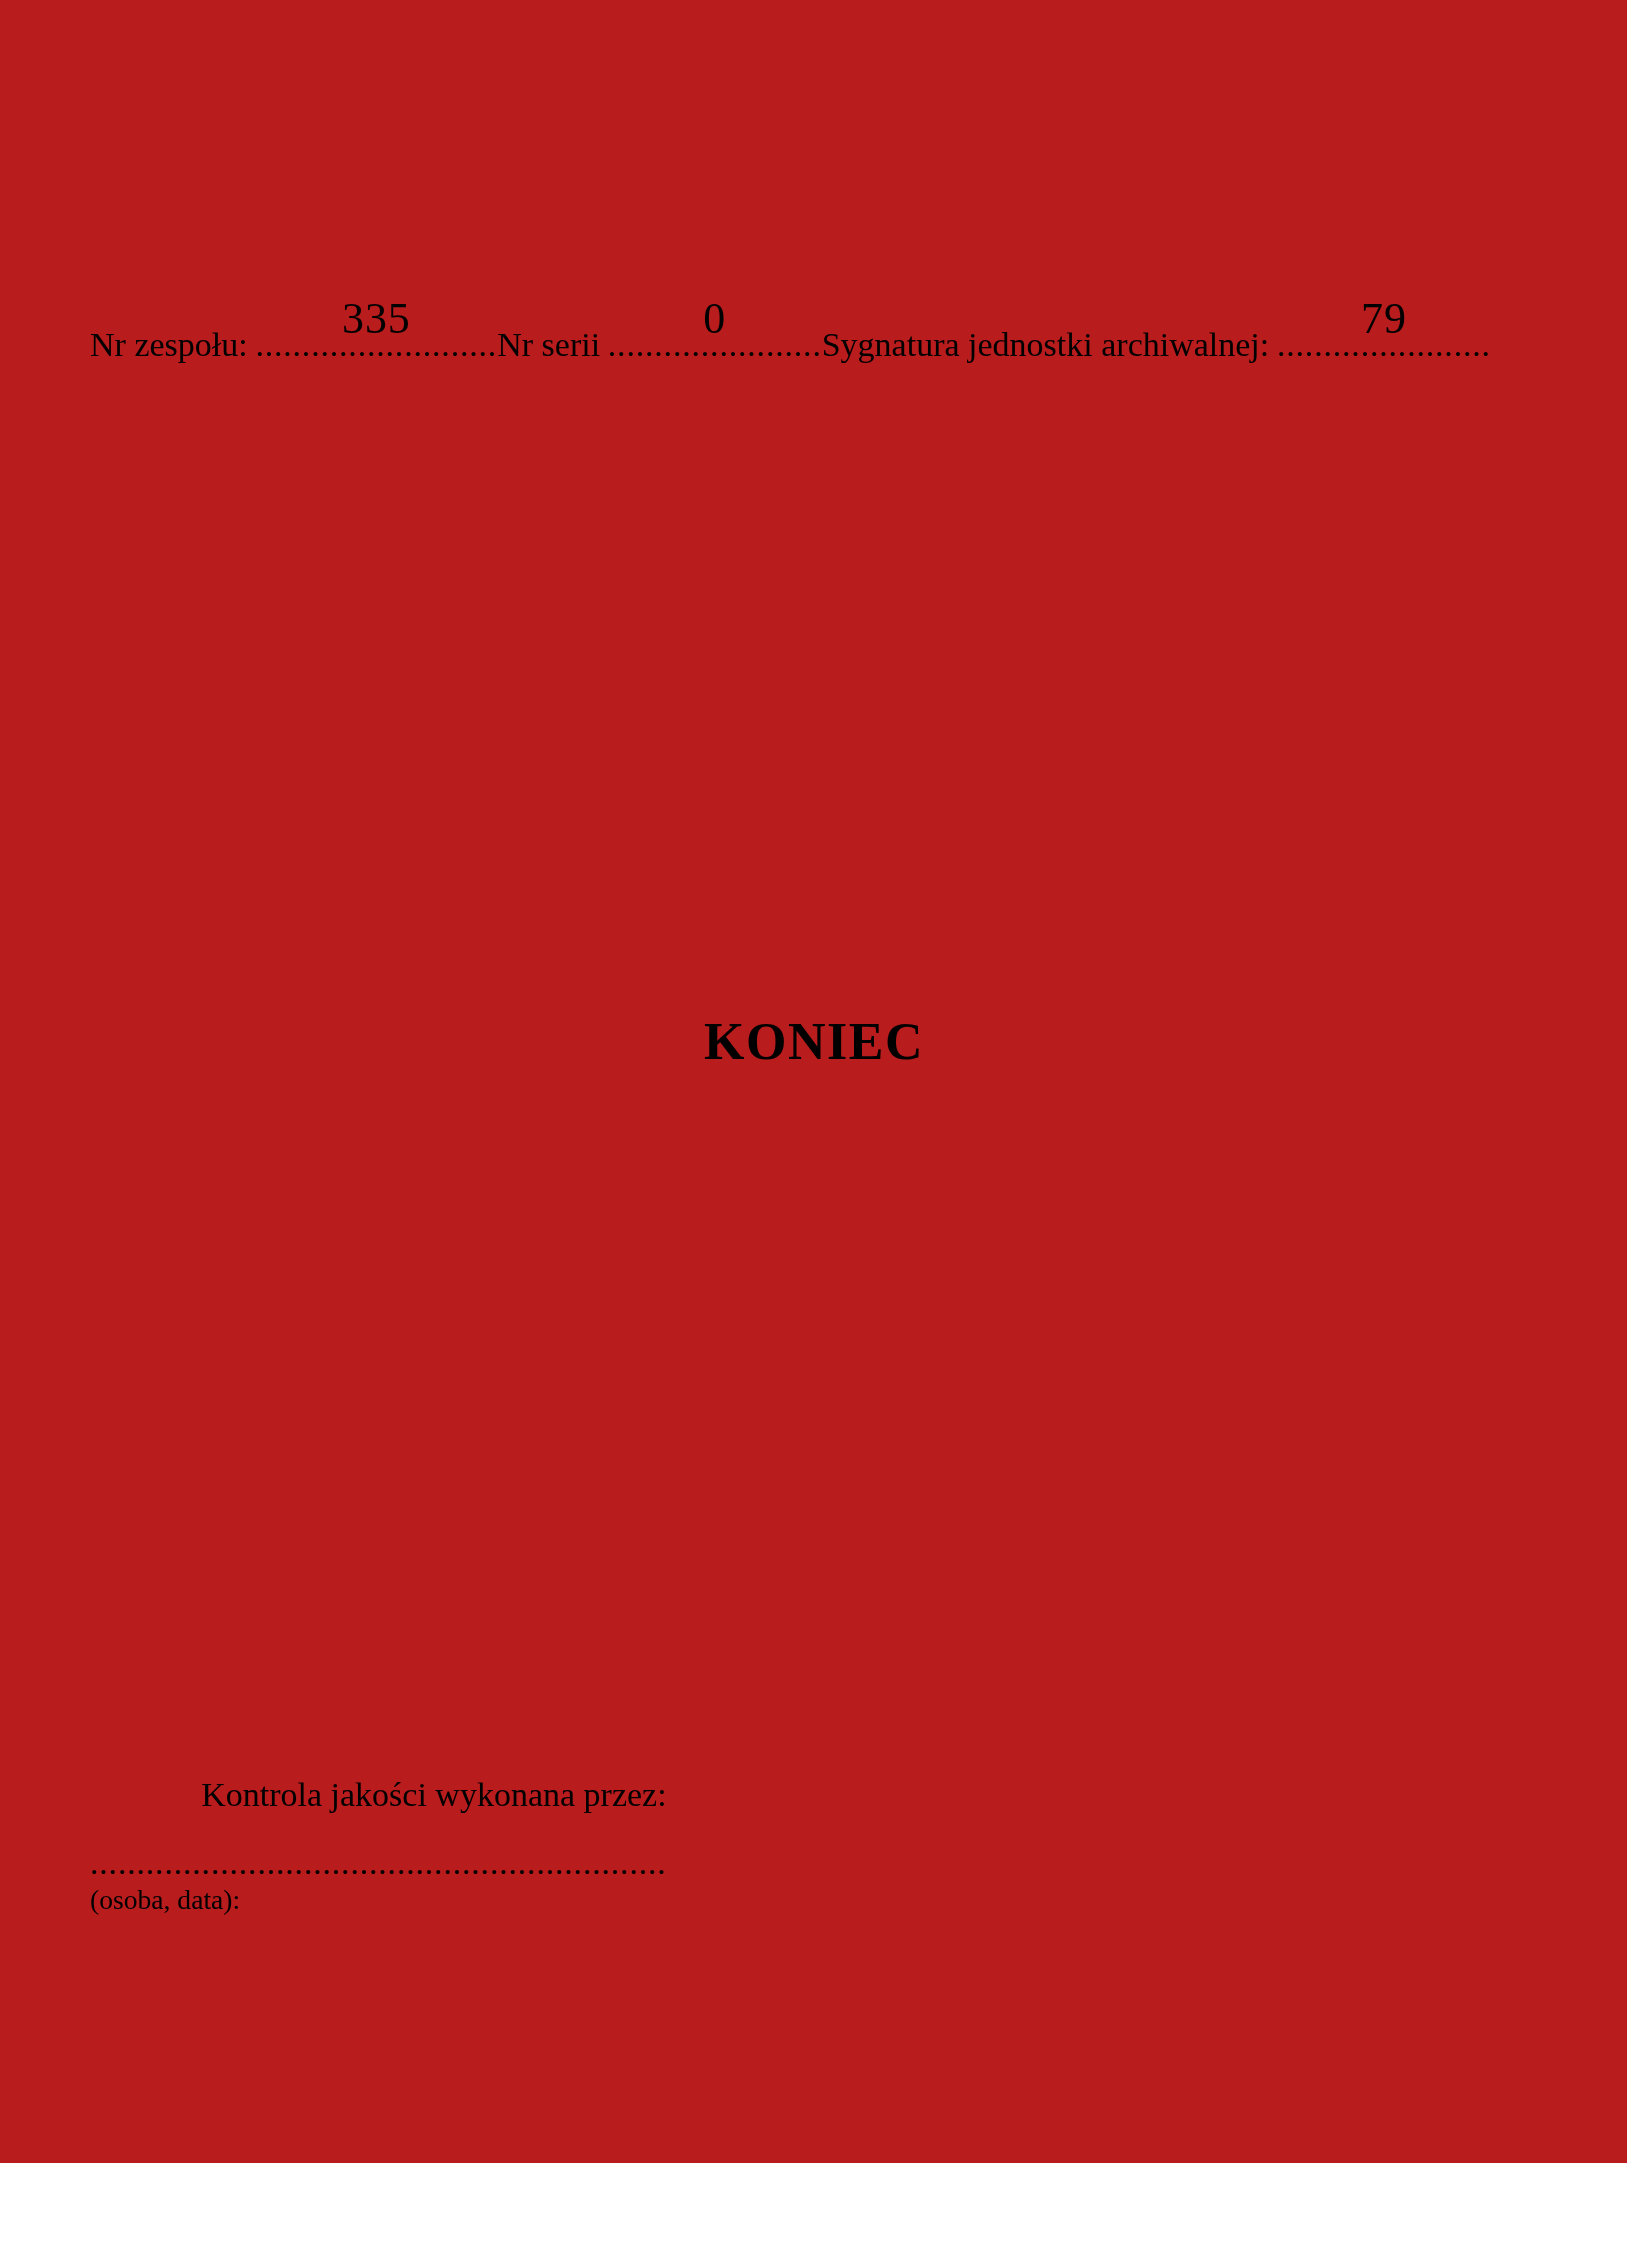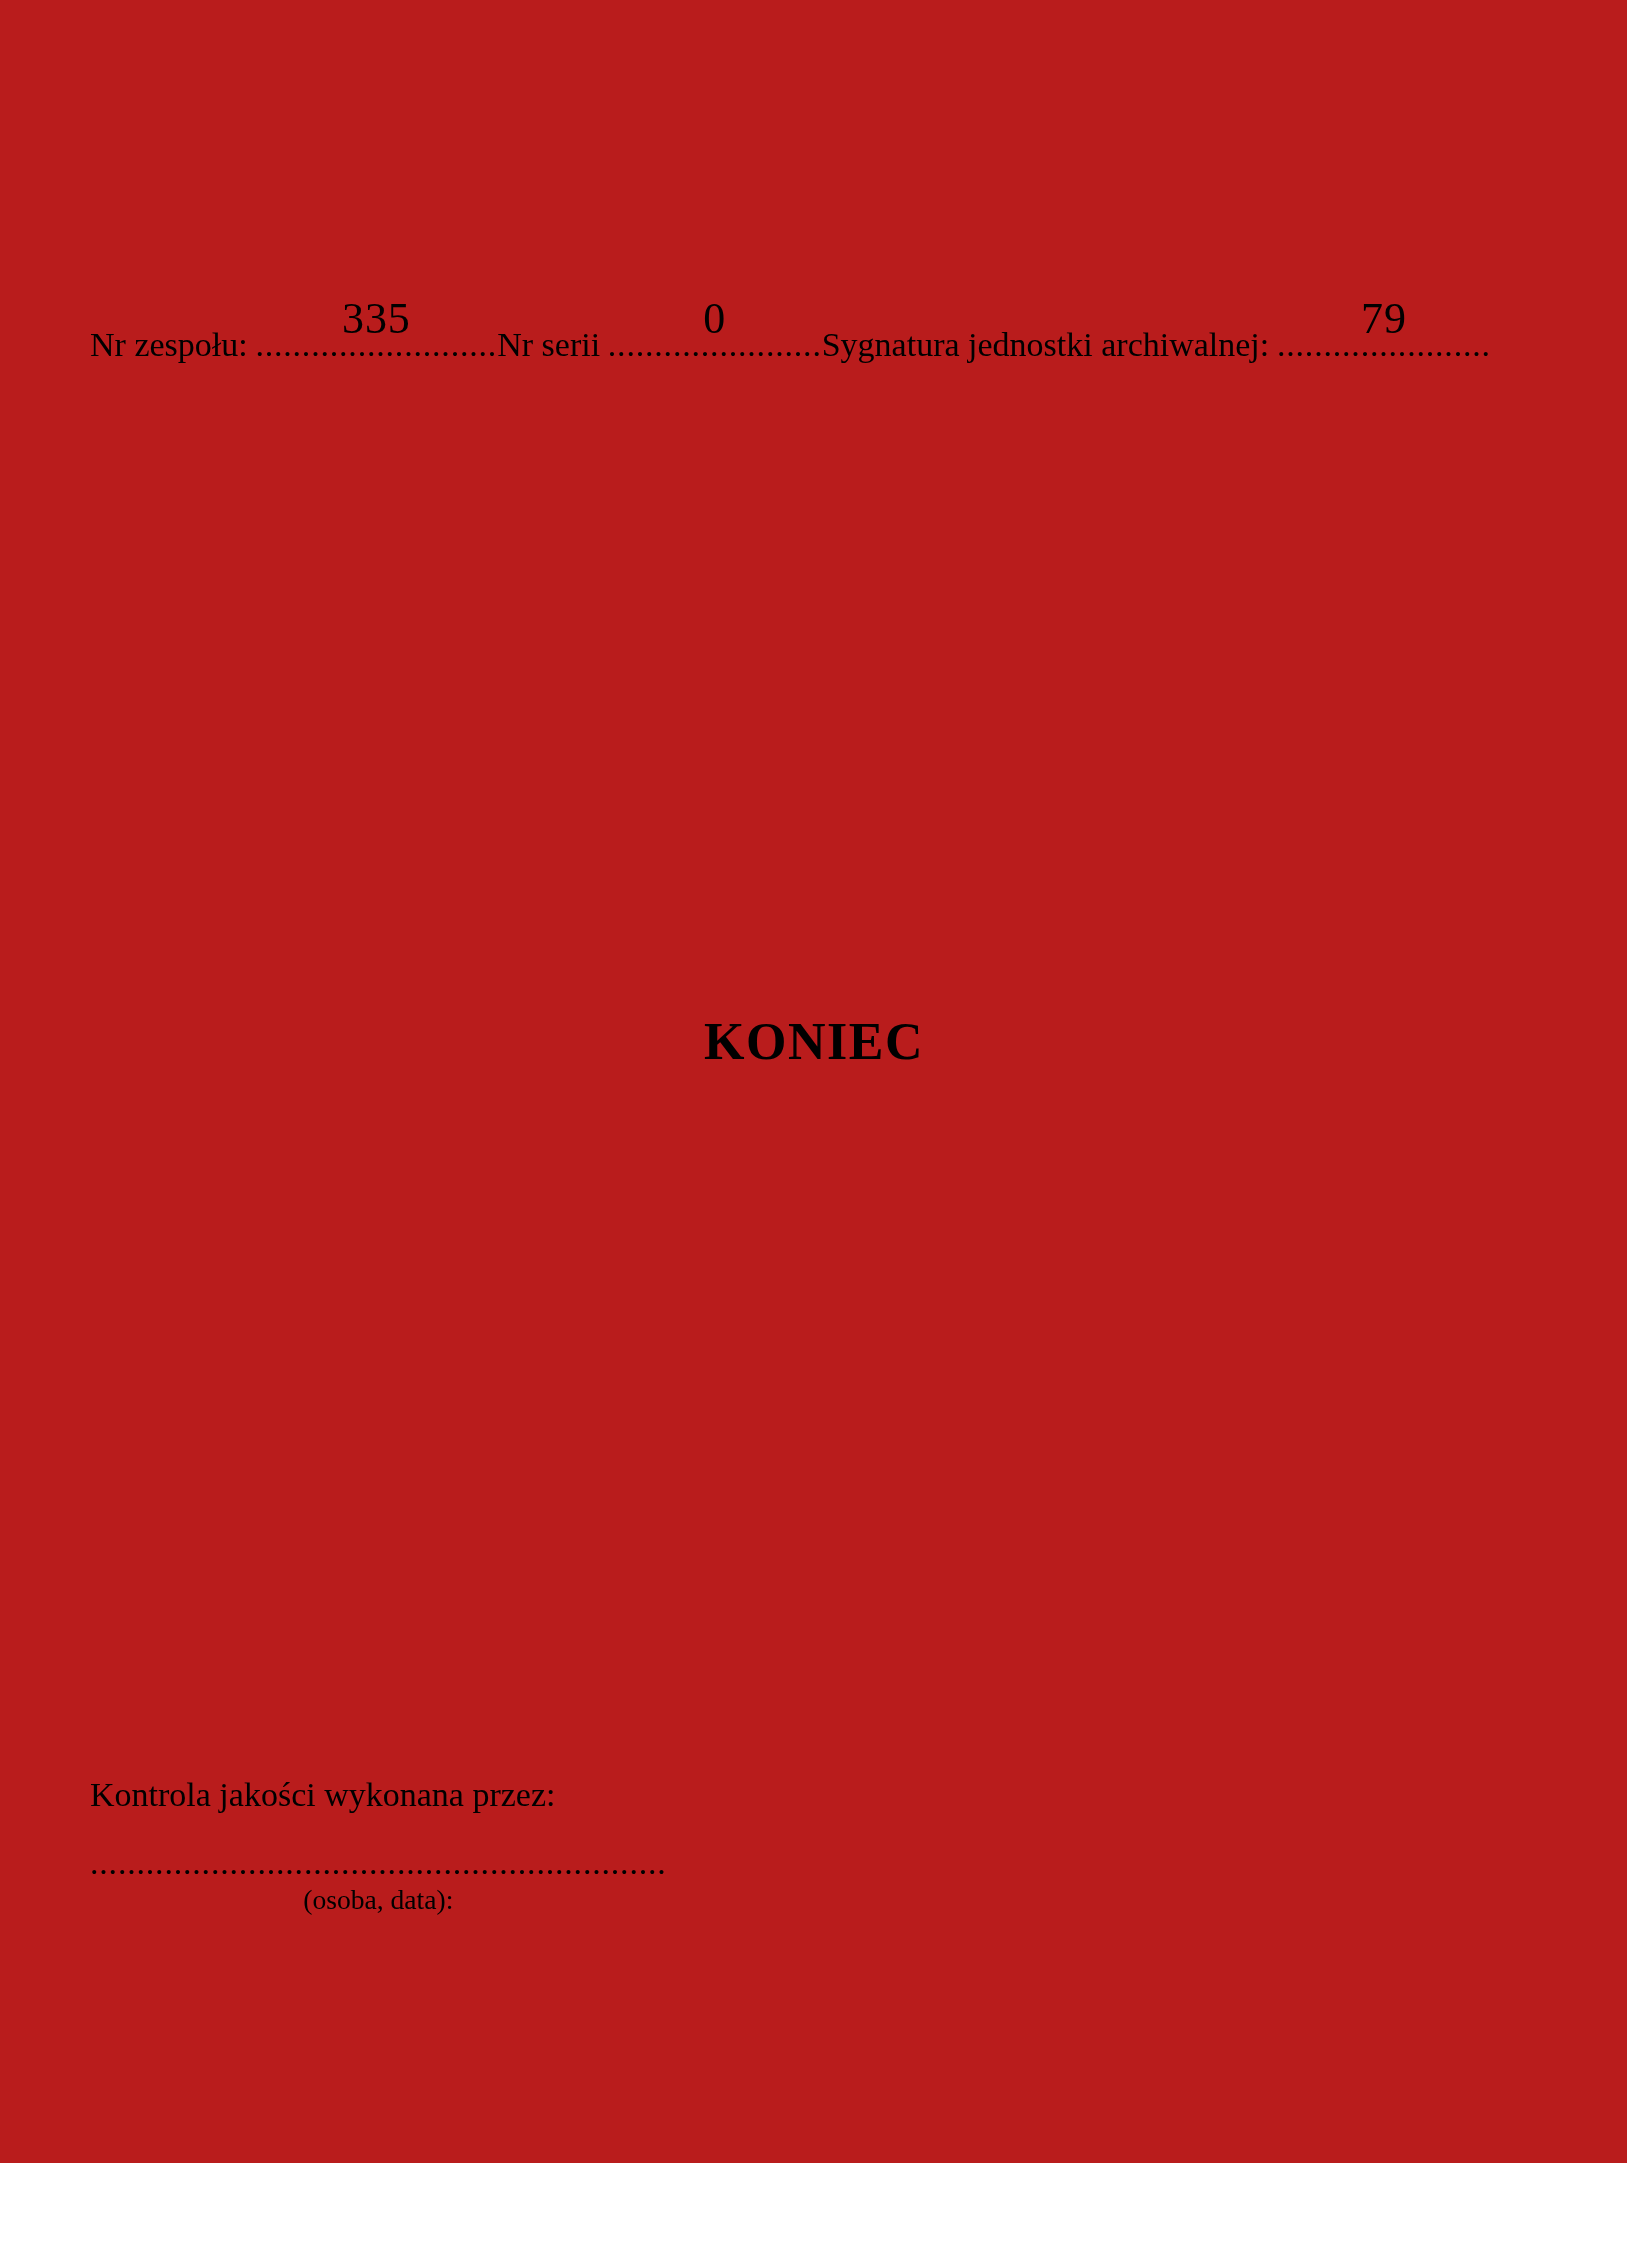--- a/index.html
+++ b/index.html
@@ -67,30 +67,30 @@
   
   .footer-block {
     position: absolute;
     left: 90px;
     top: 1775px;
     font-size: 34px;
     line-height: 1.15;
   }
   .footer-label {
     margin-bottom: 29px;
+    text-align: right;
   }
   .footer-sig {
     display: inline-block;
   }
   .footer-dots {
     letter-spacing: 0.8px;
     white-space: nowrap;
   }
   .footer-sub {
-    text-align: center;
     font-size: 27.6px;
     margin-top: 1.5px;
   }
 </style>
 </head>
 <body>
 
 <div class="page">
 
   <div class="header-line">

